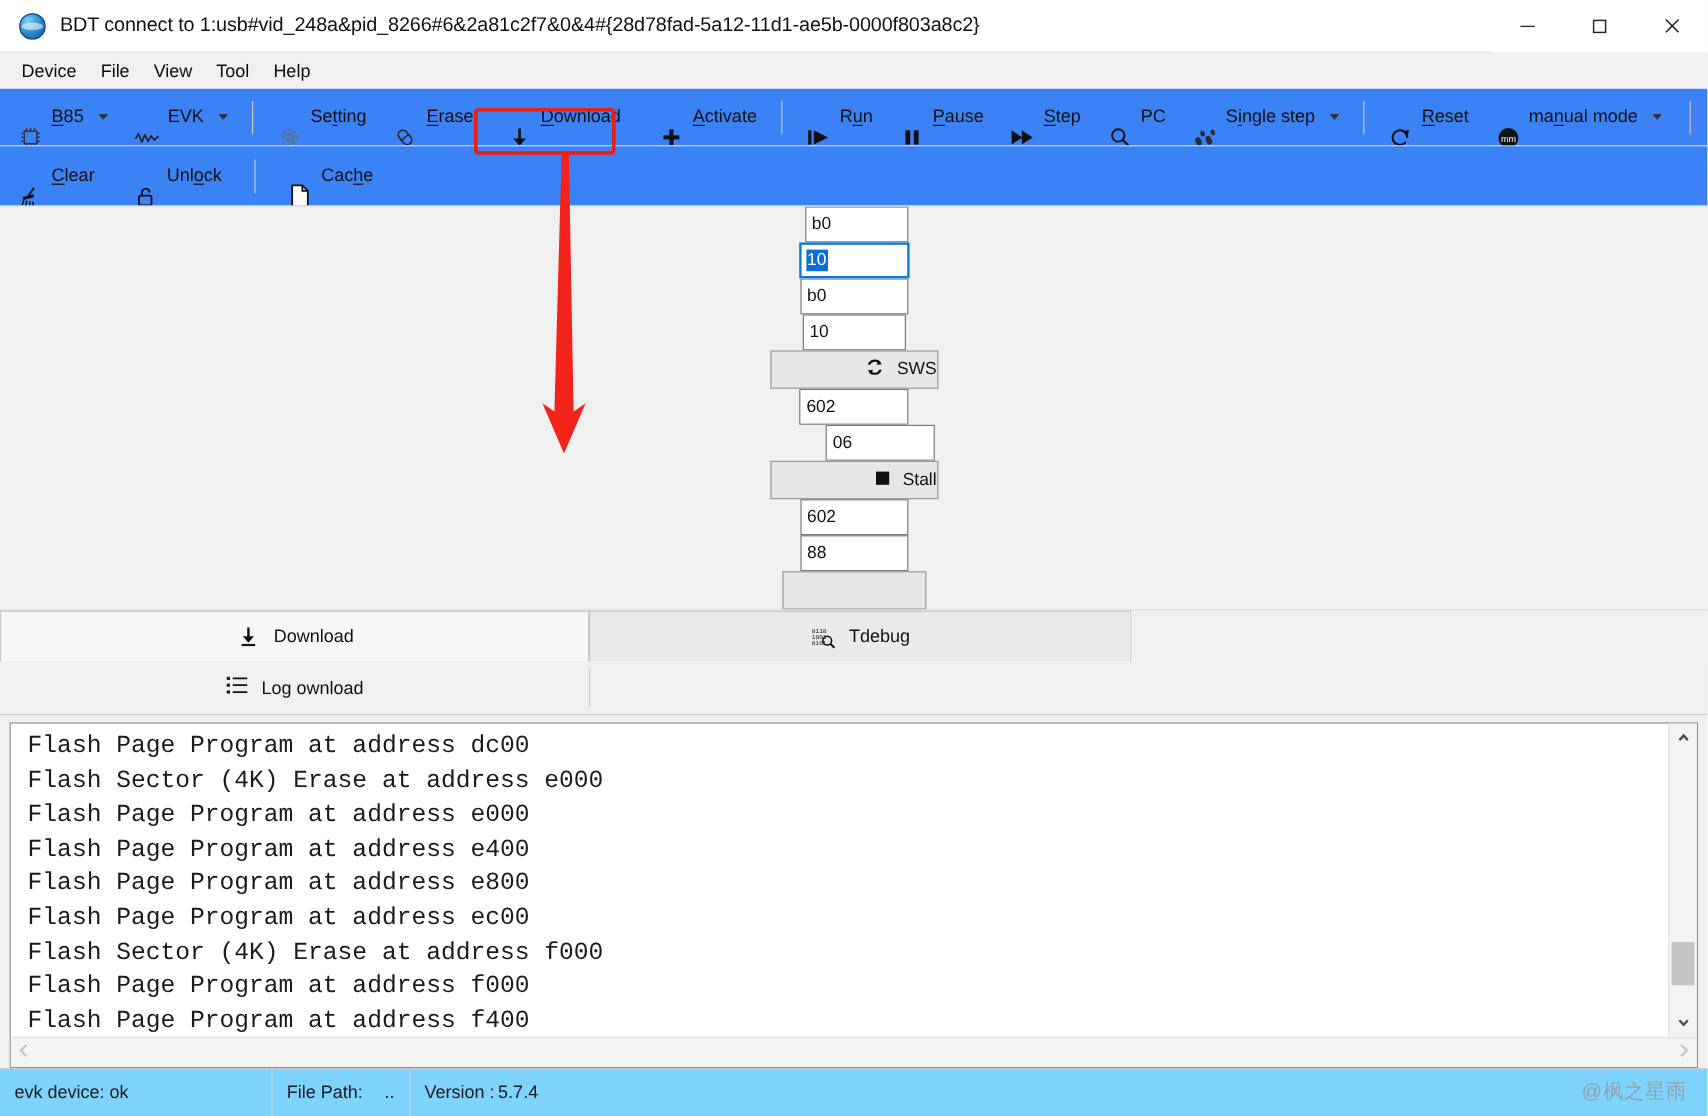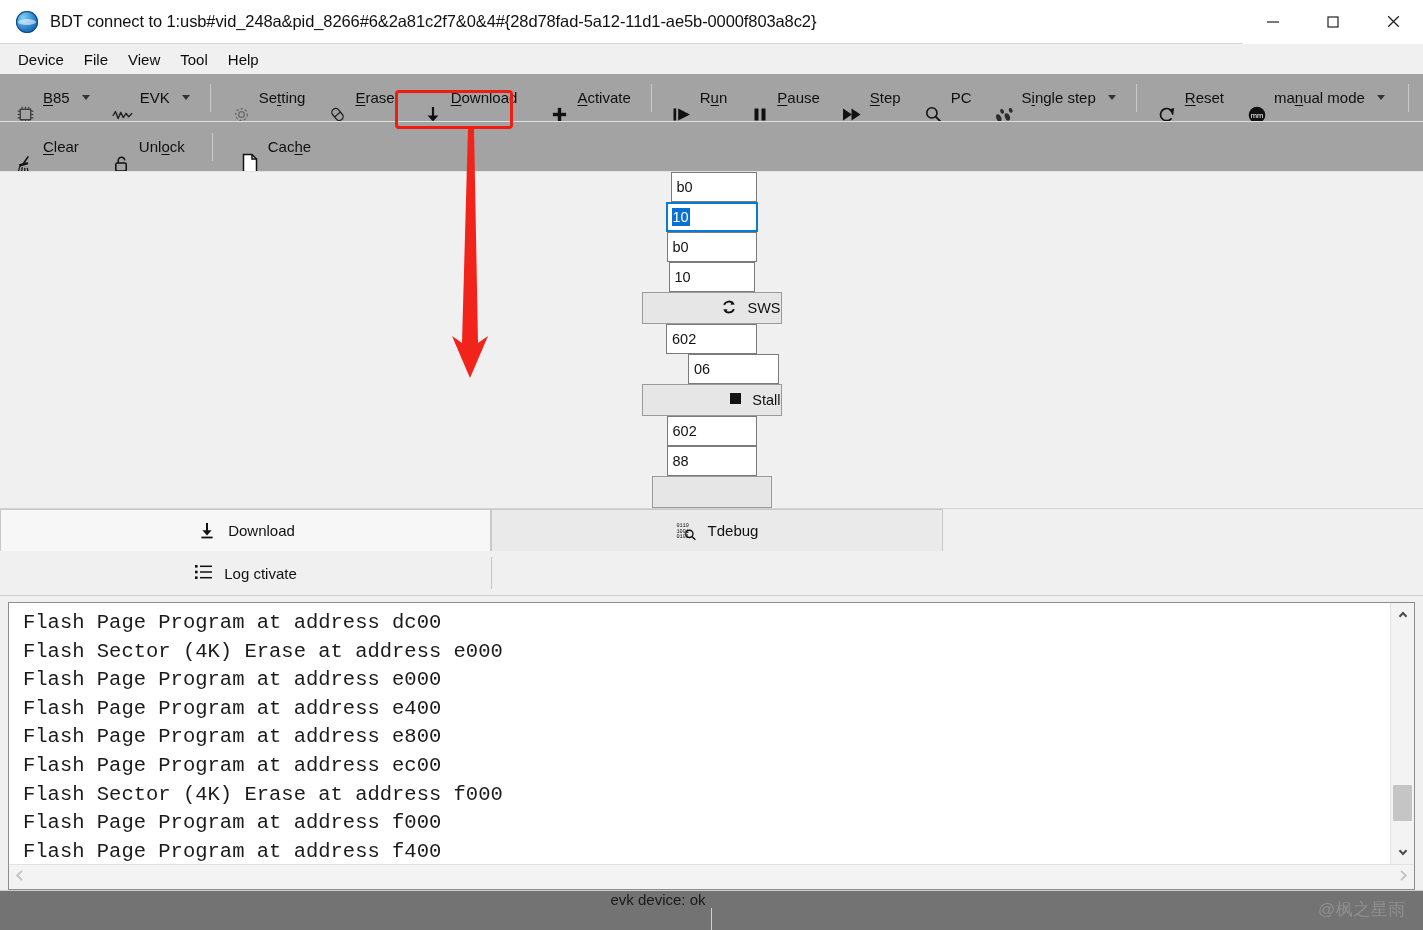--- a/index.html
+++ b/index.html
@@ -46,21 +46,21 @@
 
   
   .menubar {
     height:30px; min-height:30px; background:#f0f0f0;
     display:flex; align-items:center; padding-left:8px; gap:0px;
   }
   .menu-item { padding:4px 10px; font-size:15px; color:#0b0b0b; cursor:default; white-space:nowrap;}
 
   
   .toolbar {
-    min-height:48px; background:#a3a3a3;
+    min-height:48px; background:#3b82f6;
     display:flex; align-items:center; padding:0 6px;
     border-bottom:1px solid #e2e2e2;
     white-space:nowrap; overflow:hidden;
   }
   .tb-btn {
     display:flex; align-items:center; gap:7px;
     height:36px; padding:0 10px; cursor:default;
     font-size:15px; color:#101010; white-space:nowrap; flex:none;
     border:1px solid transparent; border-radius:2px;
   }
@@ -117,22 +117,22 @@
     font-size:20.5px; line-height:28.6px; color:#1b1b1b; white-space:pre;
   }
   .vscroll { width:24px; background:#f3f3f3; border-left:1px solid #e2e2e2; display:flex; flex-direction:column; align-items:center; position:relative;}
   .vs-arrow { height:24px; width:24px; display:flex; align-items:center; justify-content:center; color:#5a5a5a; flex:none;}
   .vs-track { flex:1; width:100%; position:relative; }
   .vs-thumb { position:absolute; left:2px; right:2px; background:#c5c5c5; border-radius:1px;}
   .hscroll { height:25px; background:#f3f3f3; border-top:1px solid #e2e2e2; display:flex; align-items:center; justify-content:space-between; padding:0 5px; color:#bdbdbd;}
 
   
   .statusbar {
-    height:40px; min-height:40px; background:#737373; border-top:1px solid #cfcfcf;
-    display:flex; align-items:center; font-size:15px; color:#1a1a1a; white-space:nowrap; overflow:hidden;flex-direction:column;
+    height:40px; min-height:40px; background:#7dd3fc; border-top:1px solid #cfcfcf;
+    display:flex; align-items:center; font-size:15px; color:#1a1a1a; white-space:nowrap; overflow:hidden;
   }
   .st-cell { padding:0 12px; height:40px; display:flex; align-items:center; }
   .st-div { width:1px; height:40px; background:#cfcfcf; flex:none; }
 
   
   .redbox {
     position:absolute; border:3px solid #f01c10; border-radius:4px;
     pointer-events:none; z-index:40;
   }
   .arrow { position:absolute; z-index:39; pointer-events:none; }
@@ -474,21 +474,21 @@
                 <rect x="1" y="7.7" width="2.6" height="2.6"></rect>
                 <rect x="1" y="13.4" width="2.6" height="2.6"></rect>
               </g>
               <g stroke="#111" stroke-width="1.5">
                 <line x1="6" y1="3.3" x2="18" y2="3.3"></line>
                 <line x1="6" y1="9" x2="18" y2="9"></line>
                 <line x1="6" y1="14.7" x2="18" y2="14.7"></line>
               </g>
             </svg>
         </span>
-        <span>Log ctivate</span>
+        <span>Log ownload</span>
       </div>
       <div class="vsep-tab"></div>
       <div style="flex:1;background:#f0f0f0;"></div>
     </div>
   </div>
 
   <div class="logwrap">
     <div class="logbody">
       <div class="logtext" id="log-output">Flash Page Program at address dc00
 Flash Sector (4K) Erase at address e000

